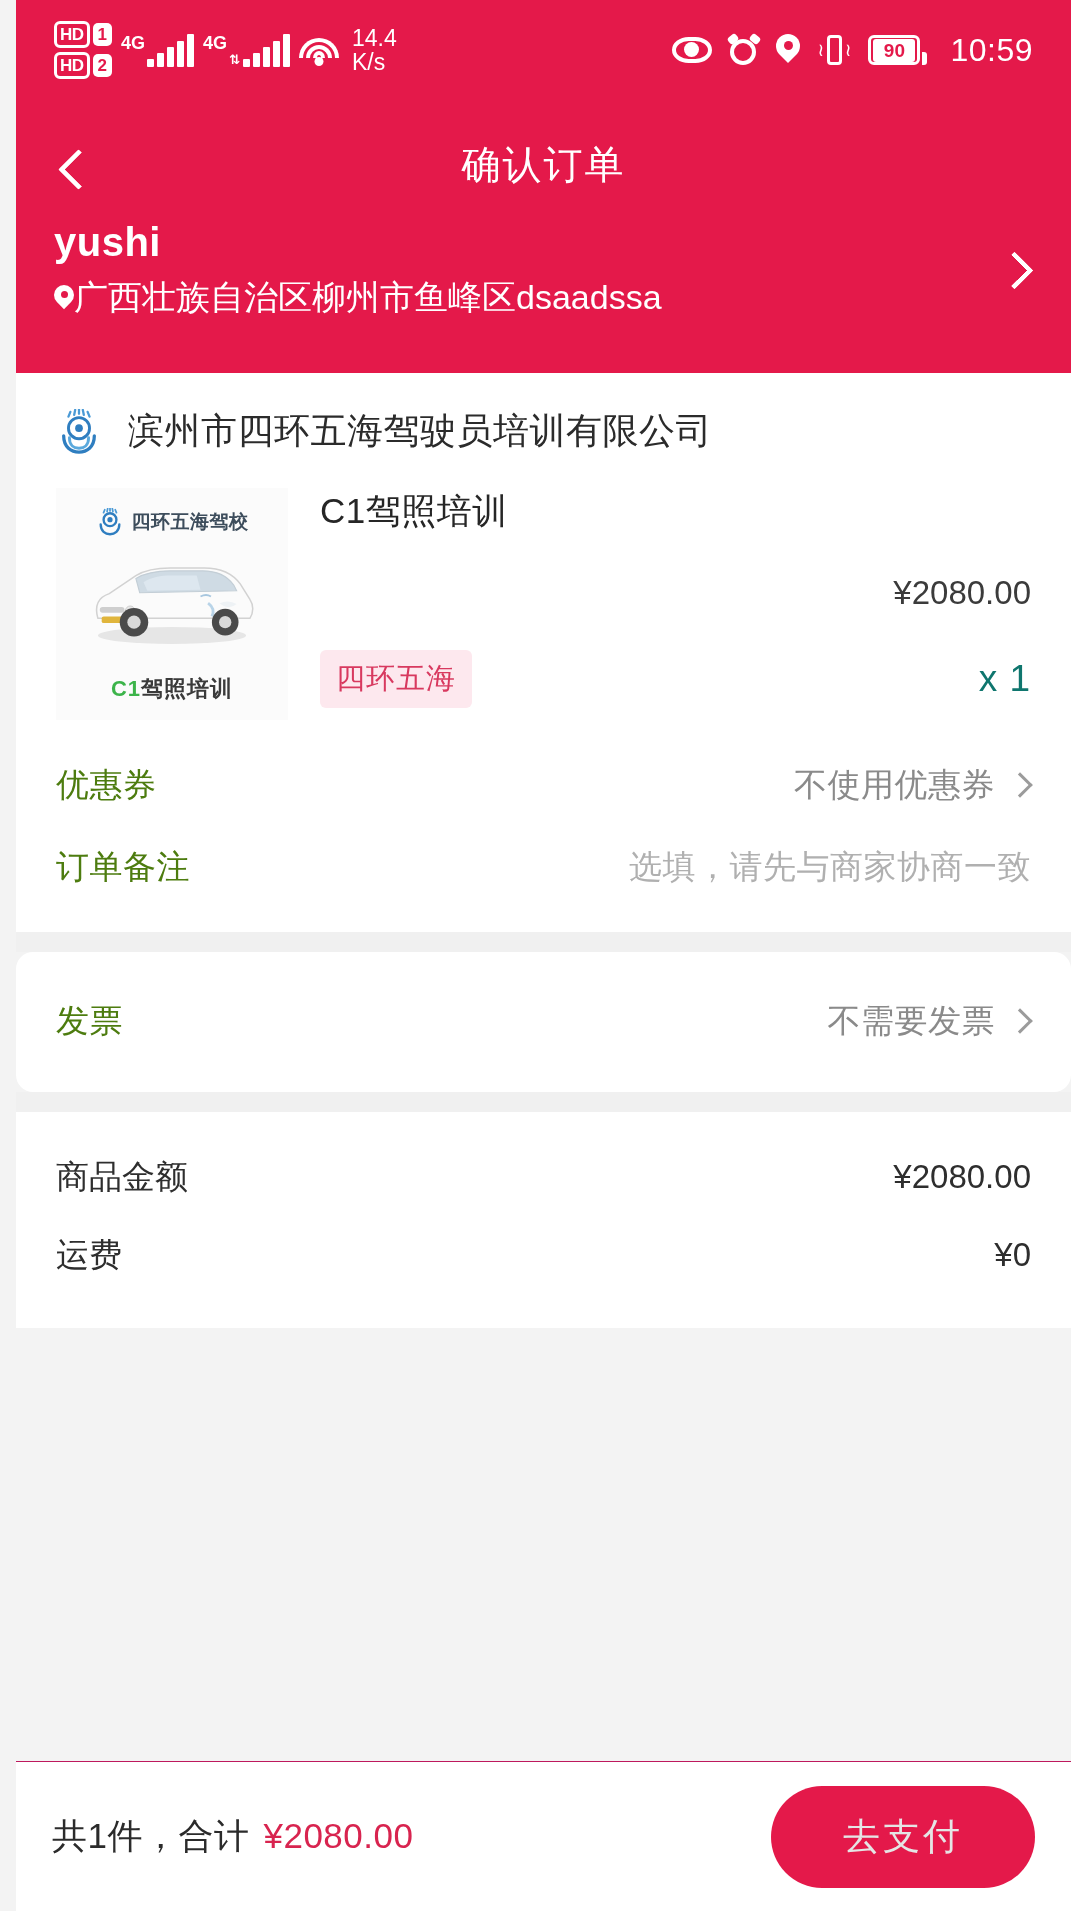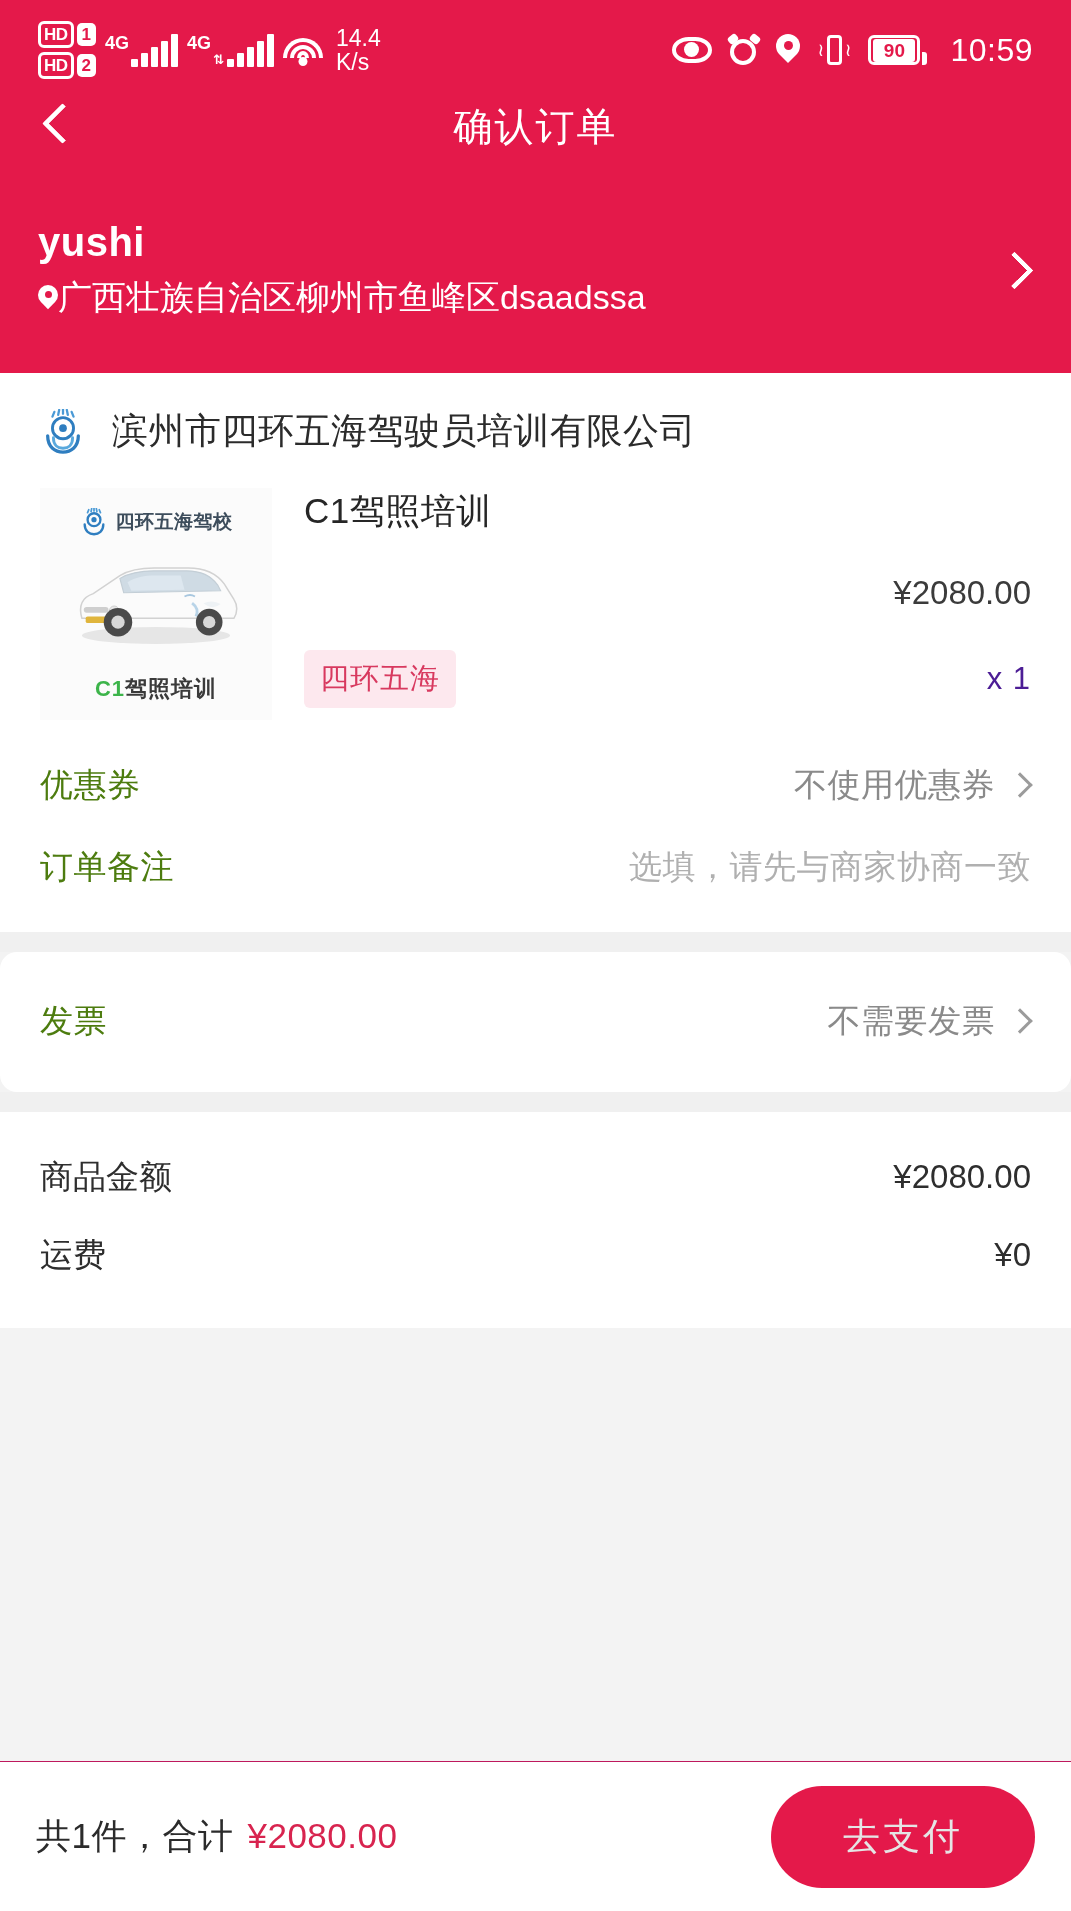--- a/index.html
+++ b/index.html
@@ -12,20 +12,21 @@
     overflow: hidden;
   }
 
   .phone {
     position: relative;
     width: 1071px;
     height: 1911px;
     background: #f3f3f3;
     display: flex;
     flex-direction: column;
+    padding-left: 16px;
   }
 
   
   .red-header {
     background: #e4194a;
     color: #ffffff;
     flex: 0 0 auto;
     padding-bottom: 8px;
   }
 
@@ -133,21 +134,21 @@
     line-height: 1; padding: 2px 3px; border-radius: 3px; width: 42px; text-align: center;
   }
   .batt-cap { width: 5px; height: 13px; background: #fff; border-radius: 0 3px 3px 0; margin-left: 2px; }
 
   .clock { font-size: 32px; letter-spacing: 0.5px; margin-left: 6px; }
 
   
   .nav-bar {
     height: 92px;
     display: flex;
-    align-items: flex-start;
+    align-items: flex-end;
     position: relative;
     padding: 0 34px;
   }
   .back-arrow {
     width: 46px; height: 46px; position: relative; cursor: pointer;
   }
   .back-arrow::before {
     content: ""; position: absolute; left: 14px; top: 9px;
     width: 24px; height: 24px;
     border-left: 5px solid #fff; border-bottom: 5px solid #fff;
@@ -241,21 +242,21 @@
   .product-mid { flex: 1 1 auto; display: flex; align-items: center; justify-content: flex-end; }
   .product-price { font-size: 33px; color: #3b3b3b; }
   .product-bottom {
     display: flex; align-items: center; justify-content: space-between;
     margin-bottom: 12px;
   }
   .spec-tag {
     background: #fde8ee; color: #d8395f;
     font-size: 29px; padding: 9px 16px; border-radius: 6px; letter-spacing: 1px;
   }
-  .product-qty { font-size: 31px; color: #4c1d95; letter-spacing: 1px; }
+  .product-qty { font-size: 37px; color: #0f766e; letter-spacing: 1px; }
 
   .list-row {
     display: flex; align-items: center; justify-content: space-between;
     padding: 0 40px;
     height: 82px;
   }
   .list-label { font-size: 33px; color: #4d7c0f; letter-spacing: 0.5px; }
   .list-value-wrap { display: flex; align-items: center; gap: 14px; }
   .list-value { font-size: 33px; color: #8a8a8a; letter-spacing: 0.5px; }
   .list-value.placeholder { color: #b0b0b0; }

